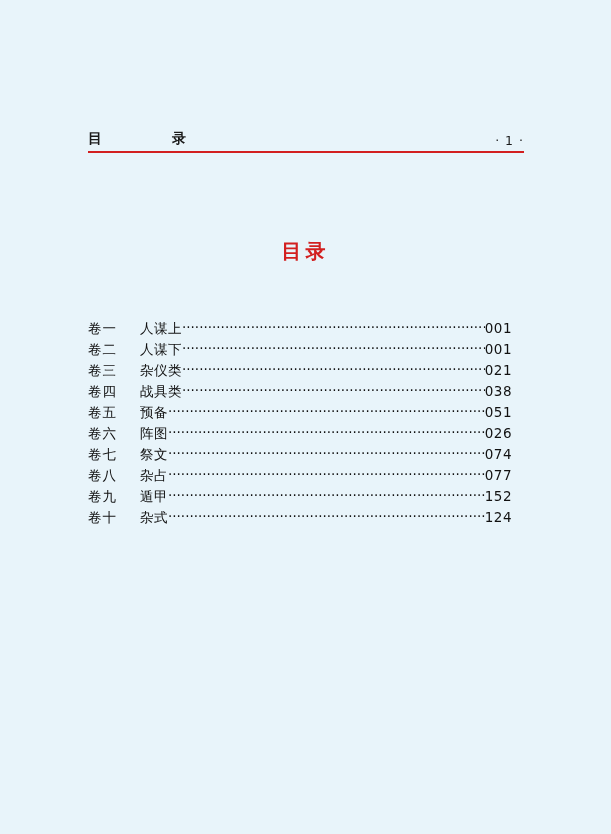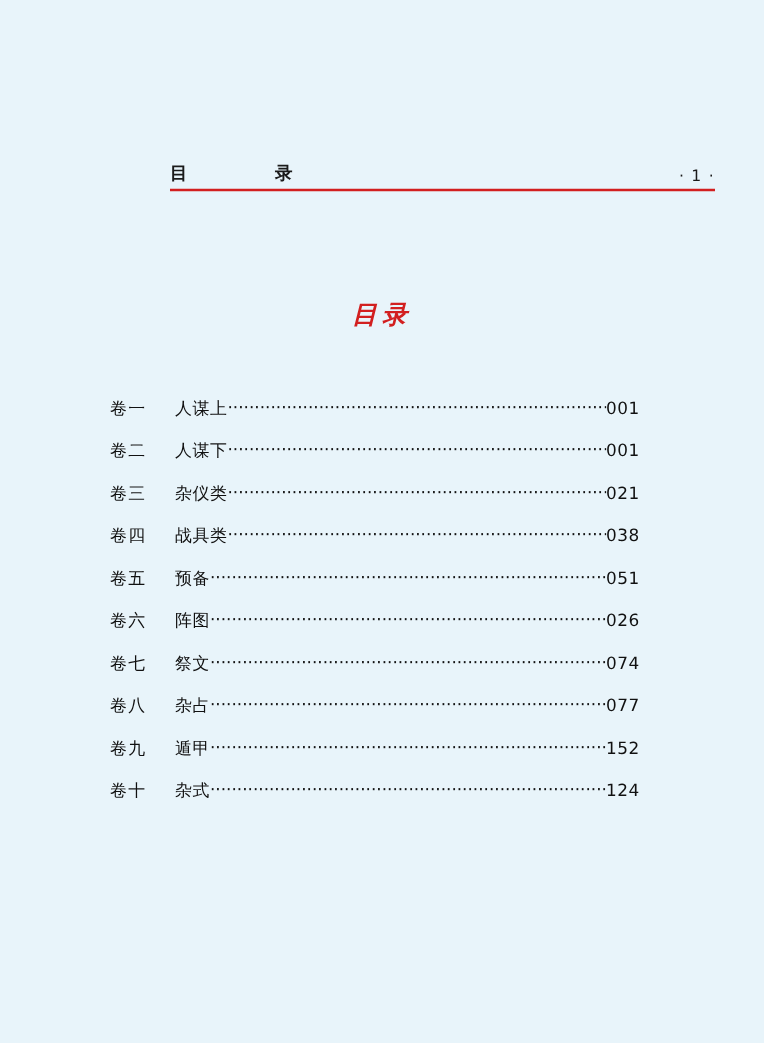--- a/index.html
+++ b/index.html
@@ -21,21 +21,20 @@
     box-sizing: border-box;
   }
 
   
   .header {
     position: absolute;
     left: 88px;
     top: 126px;
     width: 436px;
     height: 26px;
-    margin-left: 48px;
   }
   .header-inner {
     display: flex;
     align-items: flex-end;
     justify-content: space-between;
     height: 22px;
   }
   .header-title {
     font-size: 14px;
     font-weight: bold;
@@ -60,47 +59,45 @@
   .toc-title {
     position: absolute;
     top: 238px;
     left: 0;
     width: 611px;
     text-align: center;
     font-size: 20px;
     font-weight: bold;
     letter-spacing: 4px;
     color: #d21f1f;
-    font-style: italic;
   }
 
   
   .toc-list {
     position: absolute;
     left: 88px;
-    top: 304px;
+    top: 318px;
     width: 424px;
   }
   .toc-row {
     display: flex;
     align-items: baseline;
     font-size: 13.5px;
     line-height: 21px;
     color: #111;
     white-space: nowrap;
   }
   .toc-vol {
     flex: 0 0 auto;
     width: 52px;
     letter-spacing: 1px;
   }
   .toc-name {
     flex: 0 0 auto;
     letter-spacing: 0.5px;
-    margin-top: 13px;
   }
   .toc-dots {
     flex: 1 1 auto;
     overflow: hidden;
     margin: 0 0px;
     position: relative;
     top: -1px;
     font-size: 13.5px;
     letter-spacing: 0px;
     color: #111;

